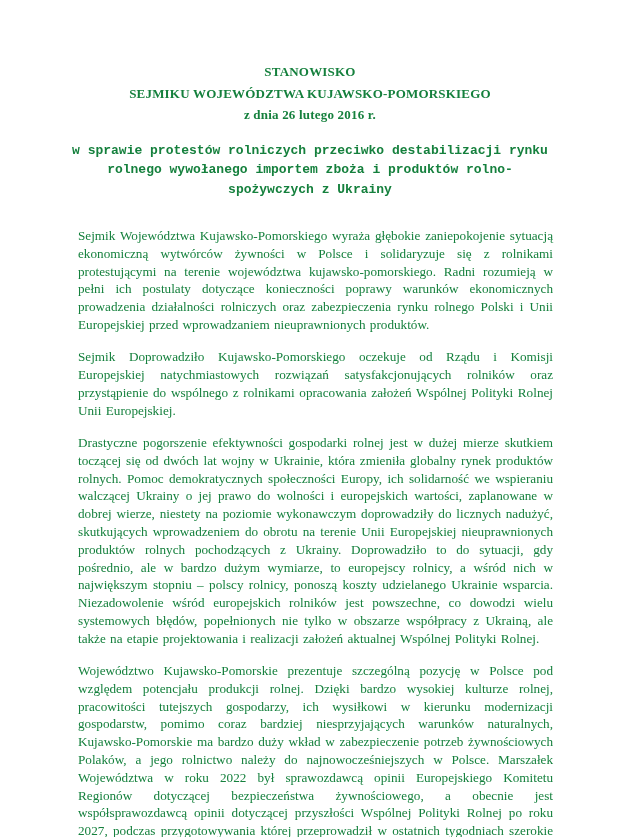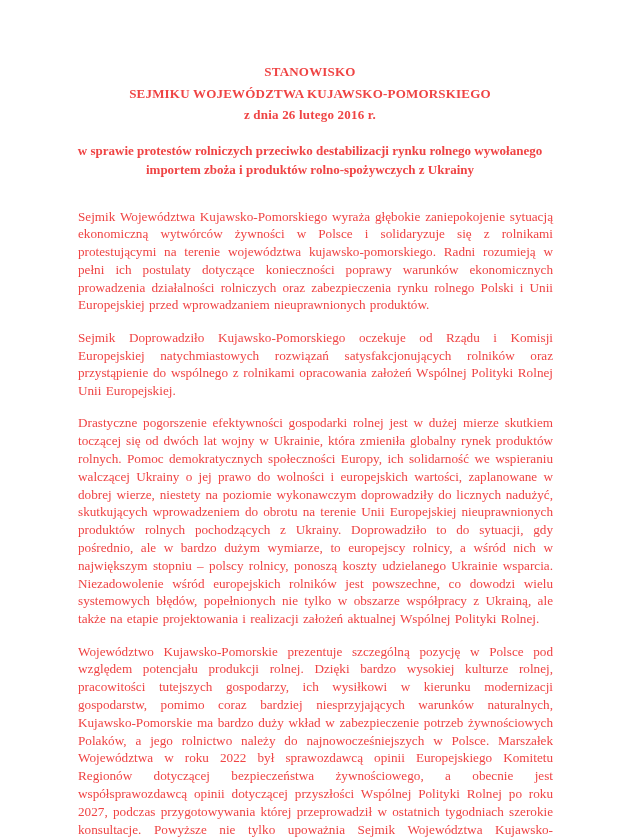--- a/index.html
+++ b/index.html
@@ -8,36 +8,37 @@
     background: #ffffff;
   }
   .page {
     position: relative;
     width: 617px;
     height: 837px;
     background: #ffffff;
     box-sizing: border-box;
     padding: 61px 64px 0 67px;
     font-family: "Liberation Serif", serif;
-    color: #ef4444;
+    color: #15803d;
     overflow: hidden;
   }
   .header .h-line {
     font-weight: bold;
     text-align: center;
     font-size: 13px;
     line-height: 21.5px;
     letter-spacing: 0.2px;
   }
   .subject {
     font-weight: bold;
     text-align: center;
     font-size: 13px;
     line-height: 19.5px;
     margin-top: 15px;
+    font-family: Liberation Mono, monospace;
   }
   .body {
     margin-top: 28px;
     margin-left: 11px;
   }
   .body p {
     font-size: 13.2px;
     line-height: 17.8px;
     text-align: justify;
     margin: 0 0 14.5px 0;

